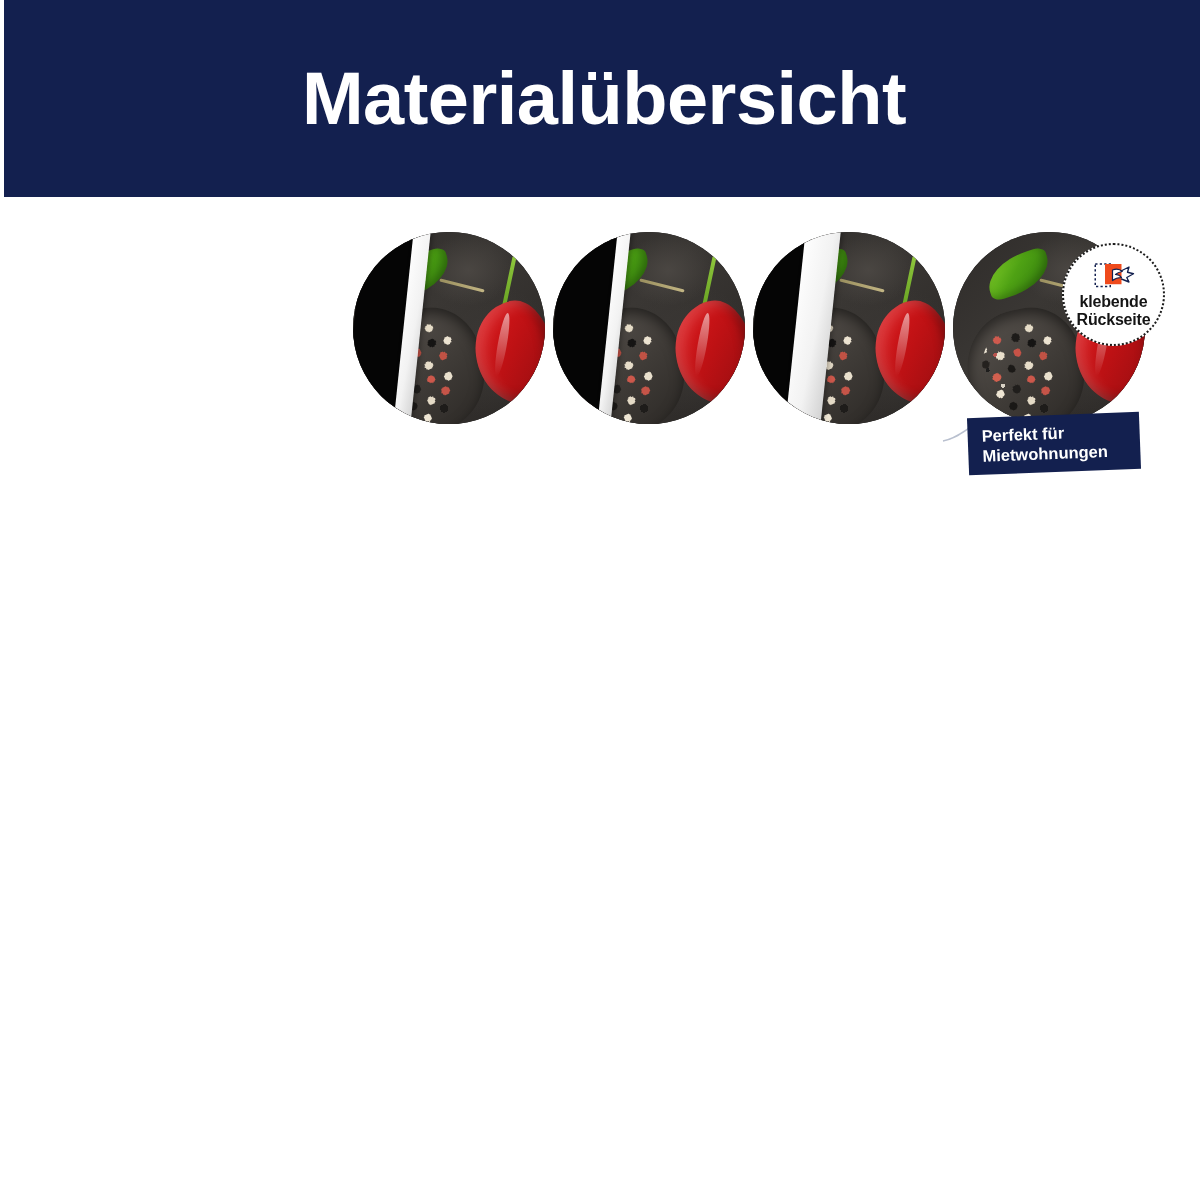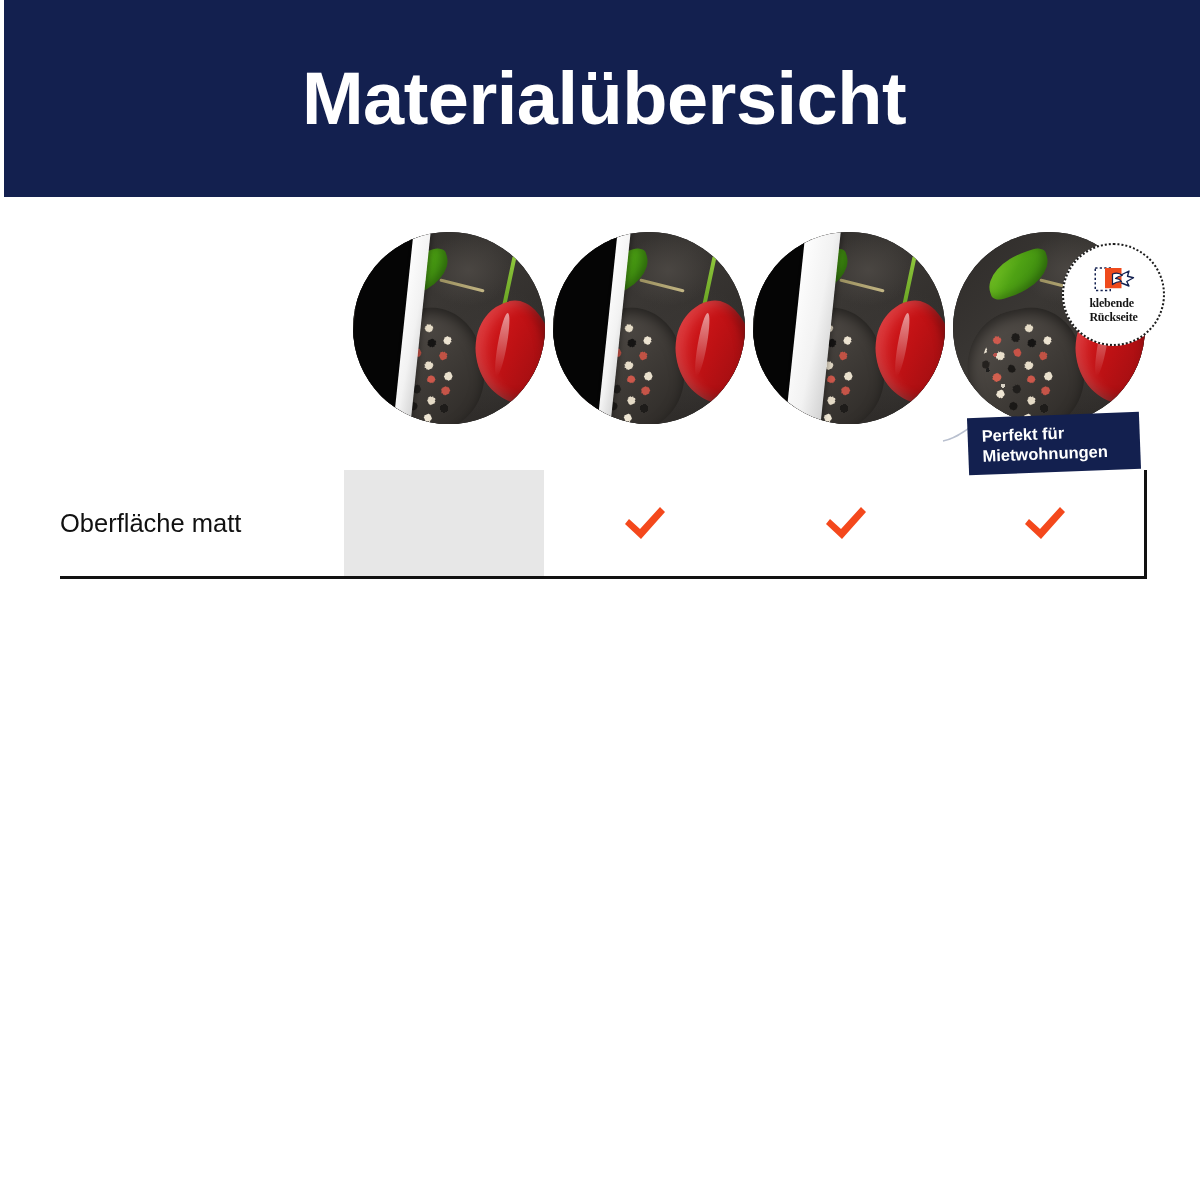--- a/index.html
+++ b/index.html
@@ -231,26 +231,26 @@
     justify-content: center;
     box-sizing: border-box;
     z-index: 6;
   }
   .sticker-icon {
     width: 42px;
     height: 30px;
     margin-bottom: 2px;
   }
   .sticker-text {
-    font-size: 12px;
+    font-size: 16px;
     font-weight: bold;
     line-height: 1.12;
     color: #151515;
+    text-align: center;
     letter-spacing: -0.2px;
-    font-family: Liberation Serif, serif;
   }
 
   
   .ribbon-leader {
     position: absolute;
     left: 942px;
     top: 412px;
     width: 60px;
     height: 30px;
     z-index: 4;
@@ -446,30 +446,17 @@
     <col class="mat-col">
         <col class="mat-col">
         <col class="mat-col">
         <col class="mat-col">
   </colgroup>
 
   <tbody>
 
 
 
-  <tr class="body-row">
-    <td class="row-label">Oberfläche matt</td>
-    <td class="cell off"></td>
-    <td class="cell"><span class="check"><svg viewBox="0 0 46 42" width="46" height="42" aria-hidden="true">
-                <path d="M4 22 L8 17 L19 27 L39 5 L44 10 L20 37 Z" fill="#f4481c"></path>
-              </svg></span></td>
-    <td class="cell"><span class="check"><svg viewBox="0 0 46 42" width="46" height="42" aria-hidden="true">
-                <path d="M4 22 L8 17 L19 27 L39 5 L44 10 L20 37 Z" fill="#f4481c"></path>
-              </svg></span></td>
-    <td class="cell last"><span class="check"><svg viewBox="0 0 46 42" width="46" height="42" aria-hidden="true">
-                <path d="M4 22 L8 17 L19 27 L39 5 L44 10 L20 37 Z" fill="#f4481c"></path>
-              </svg></span></td>
-  </tr>
 
 
 </tbody>
     </table>
 </div>
 
 </body></html>

